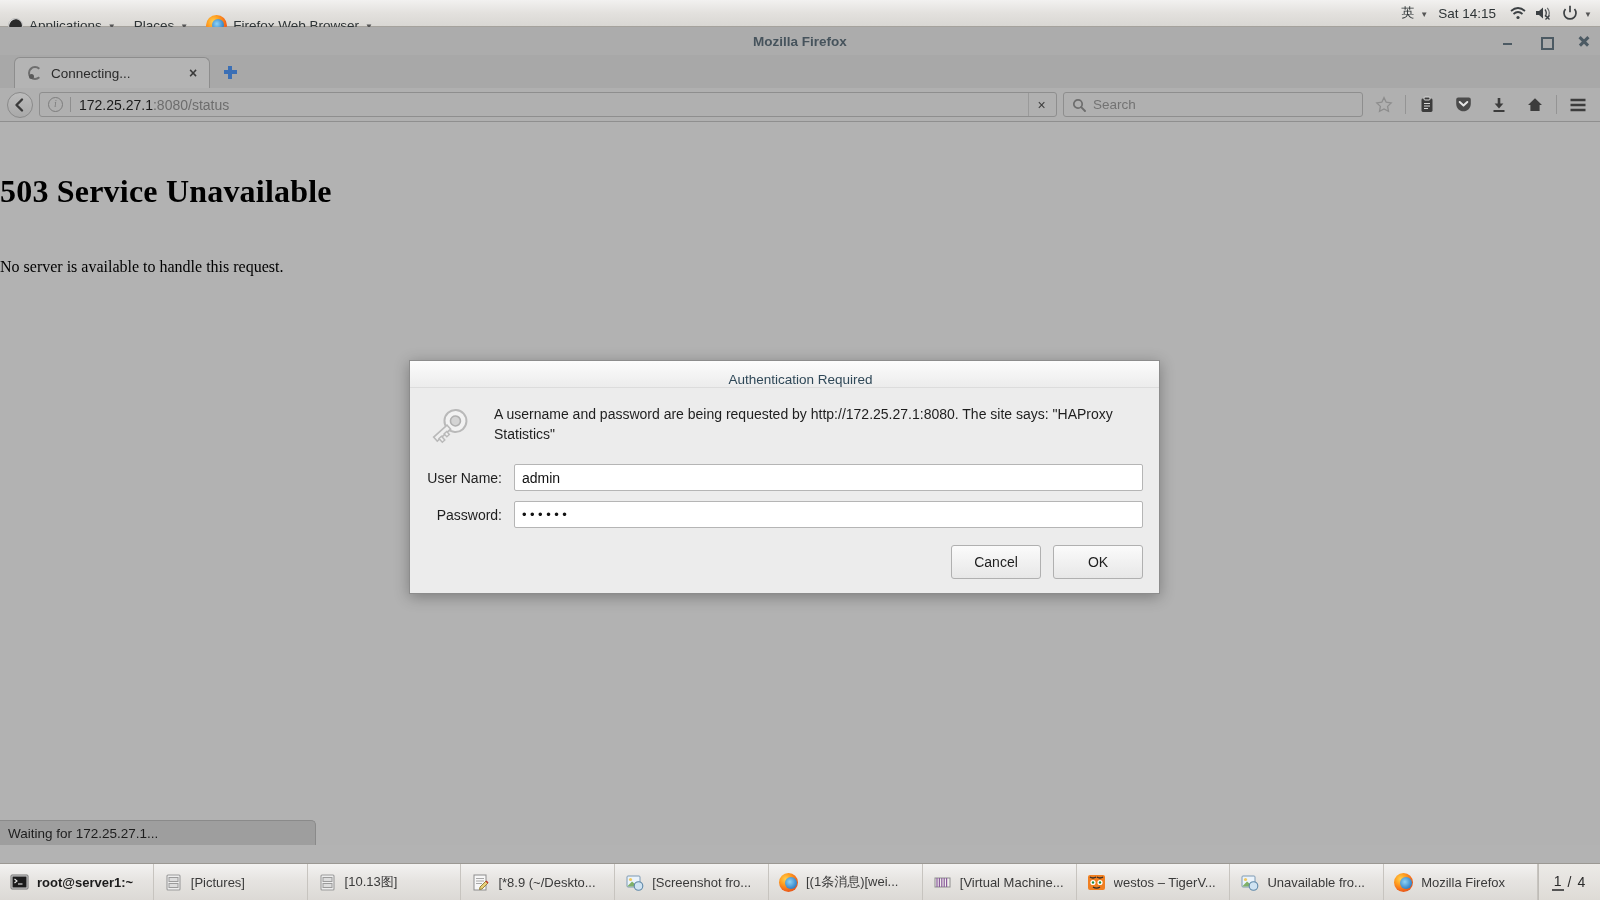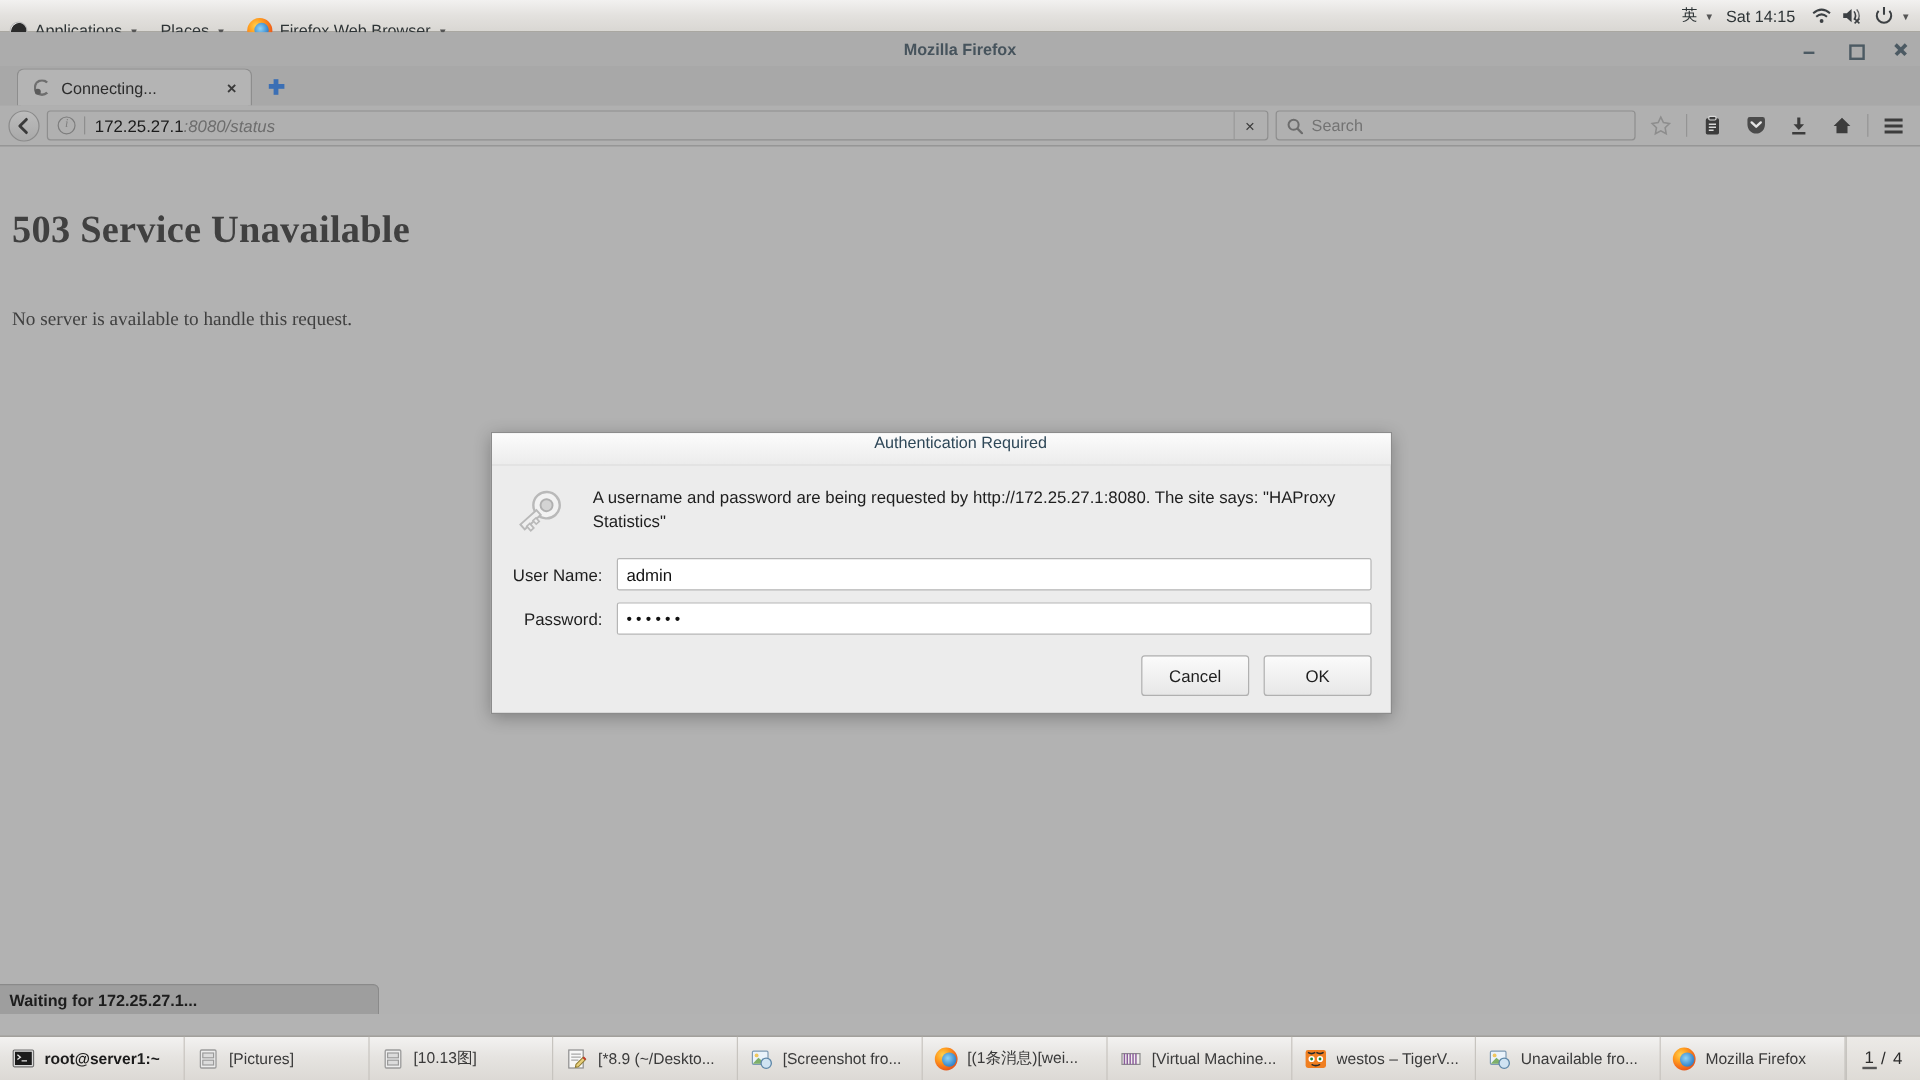--- a/index.html
+++ b/index.html
@@ -142,21 +142,21 @@
   }
   .url-info {
     width: 15px; height: 15px; border-radius: 50%;
     border: 1.5px solid #7d7d7d; color: #7d7d7d;
     font-size: 10px; line-height: 12px; text-align: center;
     font-family: "Liberation Serif", serif; font-style: italic;
     flex: none; margin-right: 7px;
   }
   .url-sep { width: 1px; height: 15px; background: #8e8e8e; margin-right: 8px; flex: none; }
   .url-text { font-size: 14px; color: #1b1b1b; white-space: nowrap; overflow: hidden; }
-  .url-text .dim { color: #6d6d6d; font-style: italic; }
+  .url-text .dim { color: #6d6d6d; }
   .url-stop {
     margin-left: auto; width: 26px; height: 23px; flex: none;
     display: flex; align-items: center; justify-content: center;
     border-left: 1px solid #9a9a9a;
     font-size: 14px; color: #3b3b3b; cursor: pointer;
   }
   .searchbar {
     width: 300px; height: 25px; flex: none;
     background: #b0b0b0; border: 1px solid #8e8e8e; border-radius: 3px;
     display: flex; align-items: center; padding: 0 8px; gap: 7px;
@@ -166,38 +166,38 @@
     width: 30px; height: 28px; flex: none;
     display: flex; align-items: center; justify-content: center;
     cursor: pointer;
   }
   .tb-sep { width: 1px; height: 19px; background: #949494; flex: none; }
 
   
   .page {
     position: absolute; left: 0; top: 128px; width: 1600px; height: 690px;
     background: #b2b2b2;
-    padding: 18px 10px;
+    padding: 18px 0;
     font-family: "Liberation Serif", serif;
-    color: #404040;
+    color: #000000;
   }
   .page h1 { font-size: 32px; font-weight: bold; letter-spacing: .2px; }
   .page p { font-size: 16px; margin-top: 48px; }
 
   
   .dialog {
     position: absolute; left: 409px; top: 333px; width: 751px;
     background: #ececec;
     border: 1px solid #8c8c8c;
     box-shadow: 0 3px 14px rgba(0,0,0,.30);
   }
   .dlg-header {
     height: 27px;
     background: linear-gradient(to bottom, #fcfcfc 0%, #f3f3f3 55%, #ececec 100%);
-    display: flex; align-items: flex-start; justify-content: center;
+    display: flex; align-items: flex-end; justify-content: center;
     border-bottom: 1px solid #dcdcdc;
     padding-left: 32px;
   }
   .dlg-title { font-size: 13.5px; color: #2f4858; font-weight: normal; }
   .dlg-body { padding: 12px 16px 0 16px; display: flex; gap: 16px; }
   .key-icon { width: 52px; flex: none; padding-top: 2px; }
   .dlg-msg { font-size: 14px; color: #1e1e1e; line-height: 1.45; padding-top: 4px; }
   .dlg-form { padding: 12px 16px 0 16px; }
   .form-row { display: flex; align-items: center; margin-bottom: 10px; }
   .form-label {
@@ -224,21 +224,21 @@
     cursor: pointer;
   }
 
   
   .status-pop {
     position: absolute; left: 0; bottom: 0; width: 316px; height: 25px;
     background: #9e9e9e;
     border-top: 1px solid #8a8a8a; border-right: 1px solid #8a8a8a;
     border-radius: 0 5px 0 0;
     display: flex; align-items: center; padding-left: 8px;
-    font-size: 13.5px; color: #1d1d1d; font-weight: bold;
+    font-size: 13.5px; color: #1d1d1d;
   }
 
   
   .taskbar {
     position: absolute; left: 0; bottom: 0; width: 1600px; height: 37px;
     background: linear-gradient(to bottom, #f3f2f1 0%, #e6e4e1 45%, #dcd9d5 100%);
     border-top: 1px solid #9b9893;
     display: flex; align-items: stretch;
   }
   .task-item {

